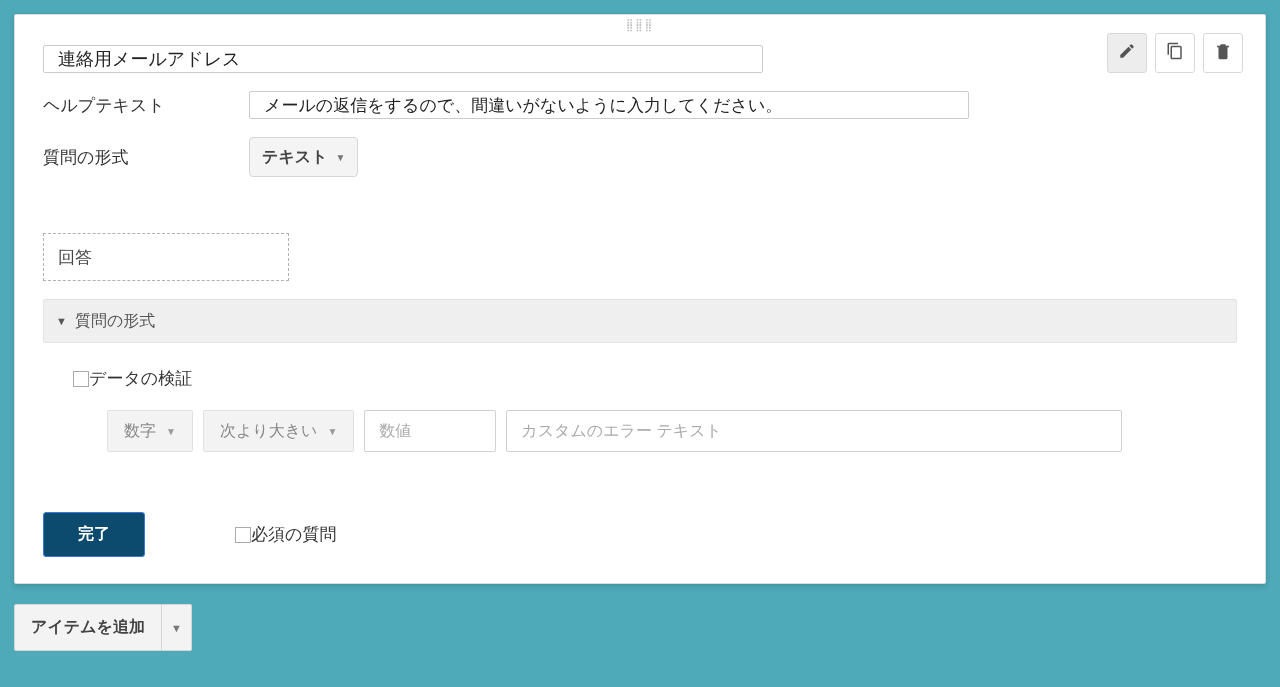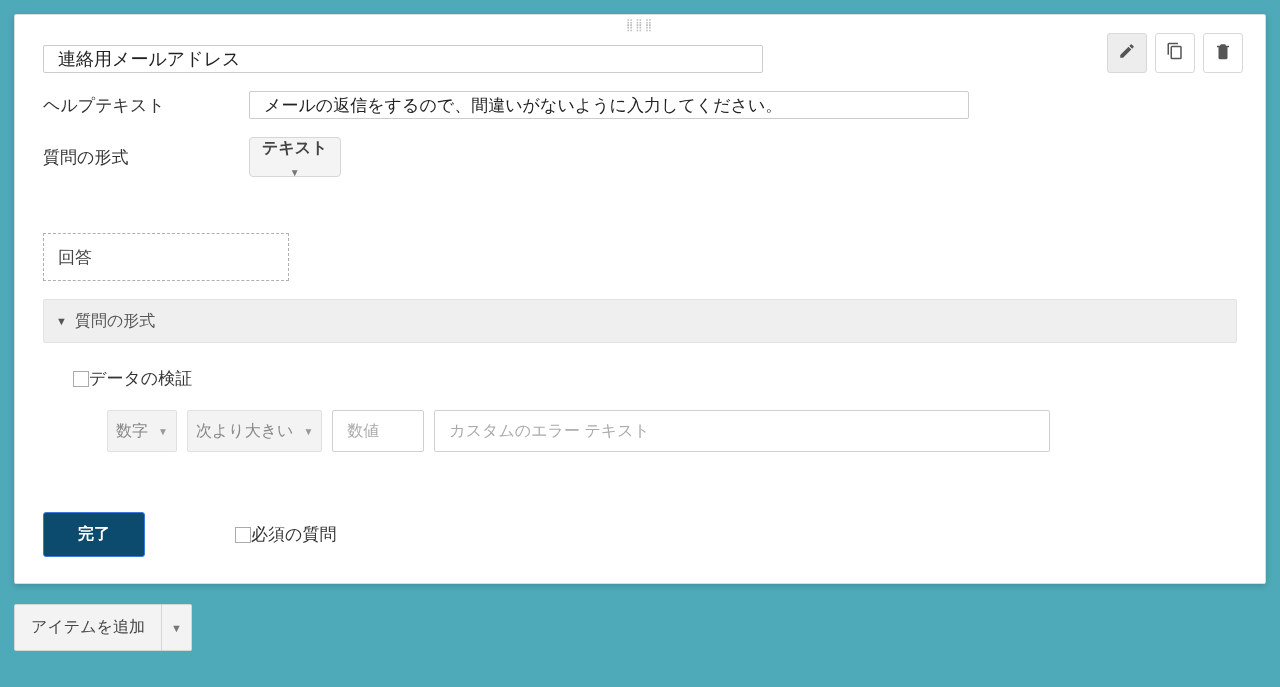--- a/index.html
+++ b/index.html
@@ -73,21 +73,20 @@
     background:#f4f4f4;
     border-radius:4px;
     padding:0 12px;
     display:inline-flex;
     align-items:center;
     gap:8px;
     font-size:16px;
     font-weight:bold;
     color:#444;
     cursor:pointer;
-    flex-direction:column;
   }
   .dropdown .dd-arrow {
     font-size:10px;
     color:#777;
   }
   .answer-box {
     margin-top:56px;
     width:246px;
     height:48px;
     border:1.5px dashed #b0b0b0;
@@ -132,38 +131,38 @@
     margin-left:34px;
     display:flex;
     gap:10px;
     align-items:center;
   }
   .mini-dd {
     height:42px;
     border:1px solid #e0e0e0;
     background:#f3f3f3;
     border-radius:2px;
-    padding:0 8px;
+    padding:0 16px;
     display:inline-flex;
     align-items:center;
     gap:10px;
     font-size:16px;
     color:#888;
     cursor:pointer;
   }
   .mini-dd .dd-arrow{ font-size:10px; color:#999; }
   .value-input, .error-input {
     height:42px;
     border:1px solid #d0d0d0;
     border-radius:2px;
     padding:0 14px;
     font-size:16px;
     color:#333;
   }
-  .value-input { width:92px; }
+  .value-input { width:132px; }
   .error-input { width:616px; }
   ::placeholder { color:#aaa; }
   .footer-row {
     margin-top:48px;
     display:flex;
     align-items:center;
     gap:90px;
   }
   .done-btn {
     background:#0c4a6e;
@@ -181,21 +180,21 @@
   }
   .add-btn-group {
     display:flex;
   }
   .add-btn-main {
     border:1px solid #d6d6d6;
     background:#f3f3f3;
     border-radius:2px 0 0 2px;
     padding:12px 16px;
     font-size:16px;
-    font-weight:normal;
+    font-weight:bold;
     color:#444;
     cursor:pointer;
   }
   .add-btn-split {
     border:1px solid #d6d6d6;
     border-left:none;
     background:#f3f3f3;
     border-radius:0 2px 2px 0;
     width:30px;
     display:flex; align-items:center; justify-content:center;

